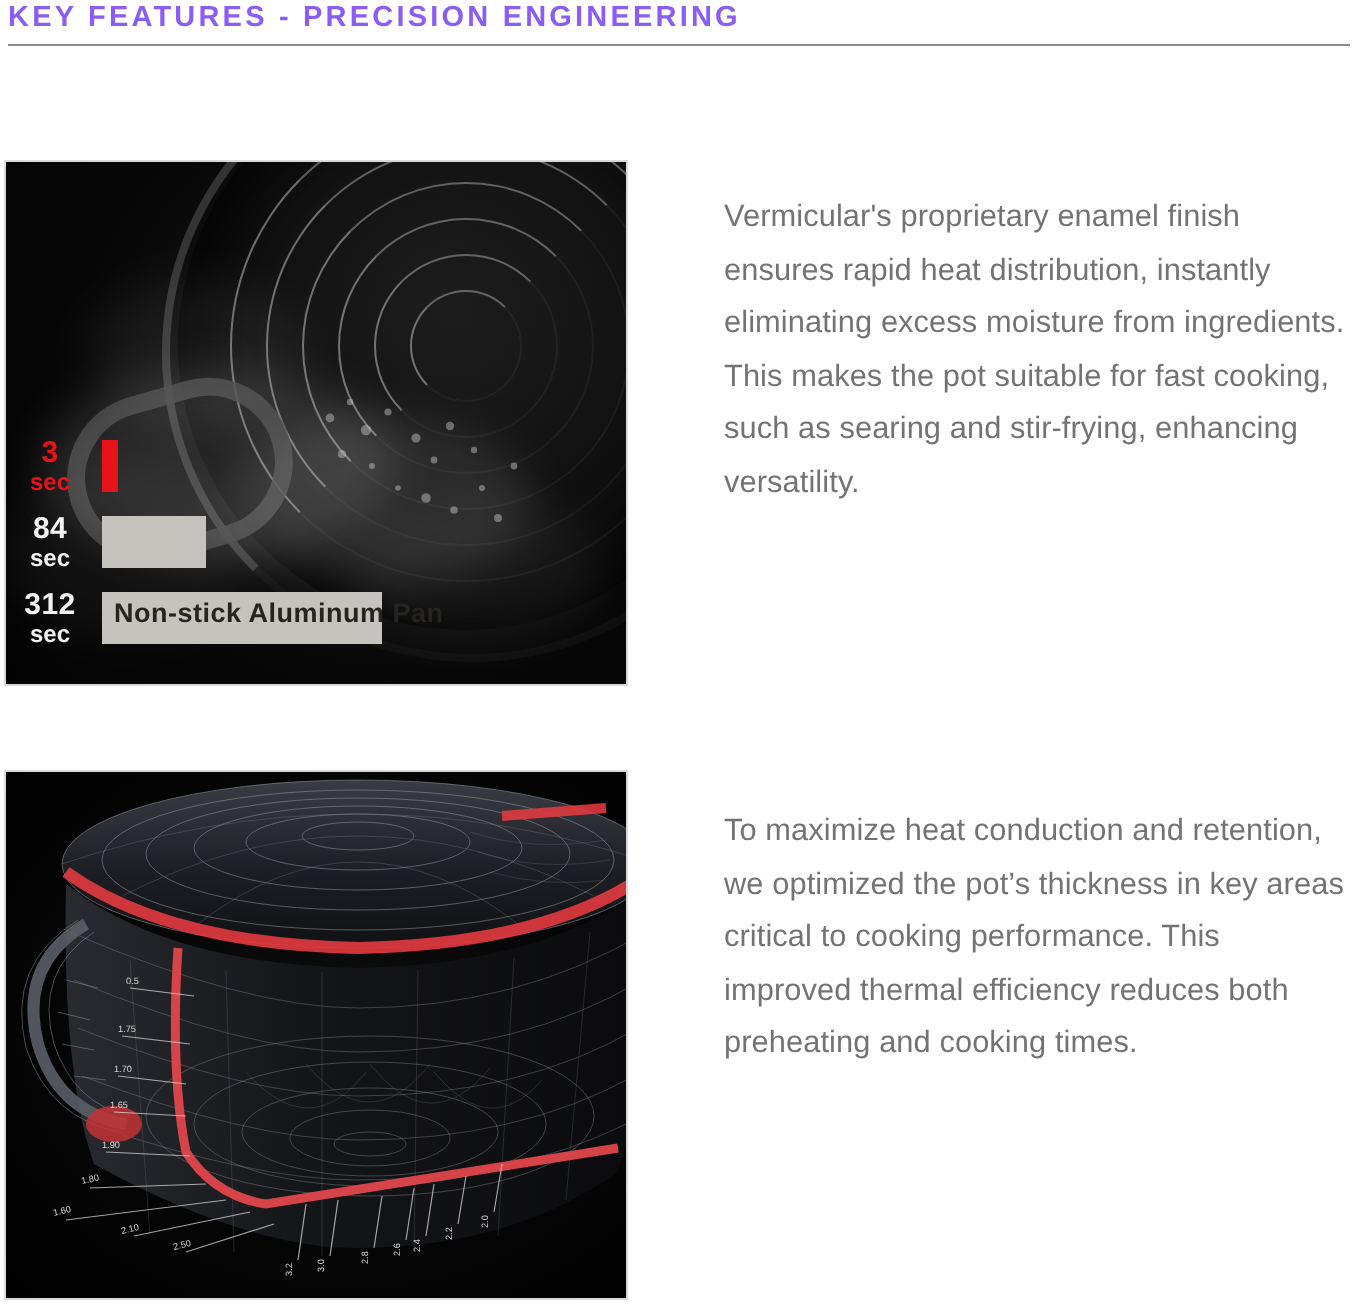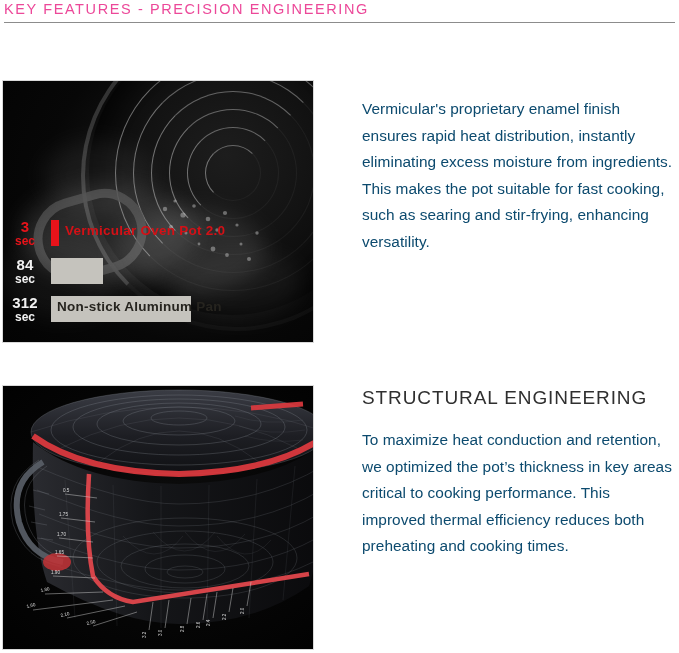--- a/index.html
+++ b/index.html
@@ -20,23 +20,23 @@
   .page-header {
     position: absolute;
     left: 0; top: 0;
     width: 679px;
   }
   .section-title {
     position: absolute;
     left: 4px;
     top: 1px;
     font-size: 14.5px;
-    font-weight: 400;
+    font-weight: 700;
     letter-spacing: 1.6px;
-    color: #ec4899;
+    color: #8b5cf6;
     white-space: nowrap;
   }
   .header-rule {
     position: absolute;
     left: 4px;
     top: 22px;
     width: 671px;
     height: 1px;
     background: #8c8c8c;
   }
@@ -69,21 +69,21 @@
     font-weight: 400;
     letter-spacing: 0.9px;
     color: #2f2f2f;
     margin: 0;
     padding-top: 2px;
     white-space: nowrap;
   }
   .feature-body {
     font-size: 15.4px;
     line-height: 26.5px;
-    color: #0c4a6e;
+    color: #737373;
     margin: 0;
     padding-top: 16px;
     letter-spacing: 0.05px;
   }
   #row-2 .feature-body { padding-top: 18px; }
 
   
   .pot-scene {
     position: absolute;
     inset: 0;
@@ -285,21 +285,20 @@
       <div class="bar-chart">
 
         <div class="bar-row" id="bar-row-0">
           <div class="bar-time red">
             <span class="num">3</span>
             <span class="unit">sec</span>
           </div>
           <div class="bar-track">
             <div class="bar-fill red" style="width: 8px; background: rgb(232, 19, 26);"></div>
           </div>
-          <div class="bar-label red" style="left:62px">Vermicular Oven Pot 2.0</div>
         </div>
 
         <div class="bar-row" id="bar-row-1">
           <div class="bar-time white">
             <span class="num">84</span>
             <span class="unit">sec</span>
           </div>
           <div class="bar-track">
             <div class="bar-fill gray" style="width: 52px; background: rgb(197, 195, 189);"></div>
           </div>
@@ -453,16 +452,15 @@
         <g stroke="#8f949c" stroke-width="0.35" fill="none" opacity="0.30">
           <path d="M232 30 Q262 40 300 34"></path>
           <path d="M236 40 Q266 50 302 44"></path>
           <path d="M242 50 Q270 58 300 54"></path>
         </g>
       </svg>
     </div>
   </div>
 
   <div class="text-col">
-    <h2 class="feature-heading">STRUCTURAL ENGINEERING</h2>
     <p class="feature-body">To maximize heat conduction and retention, we optimized the pot’s thickness in key areas critical to cooking performance. This improved thermal efficiency reduces both preheating and cooking times.</p>
   </div>
 </div>
 
 </body></html>

